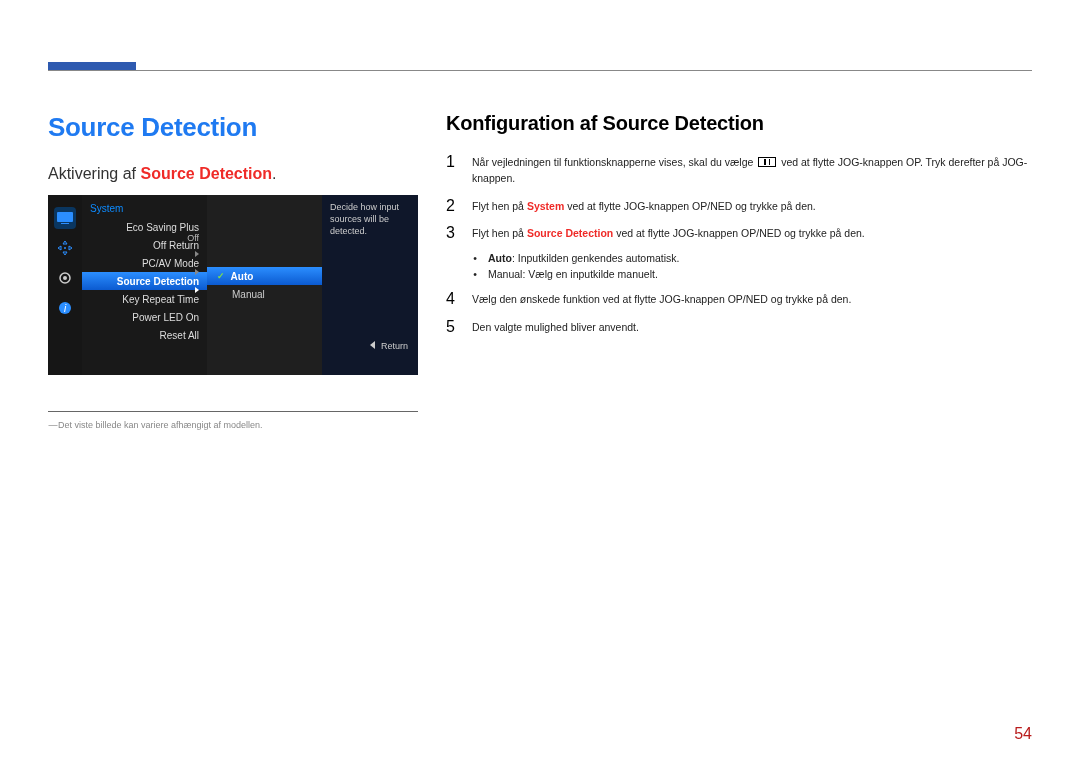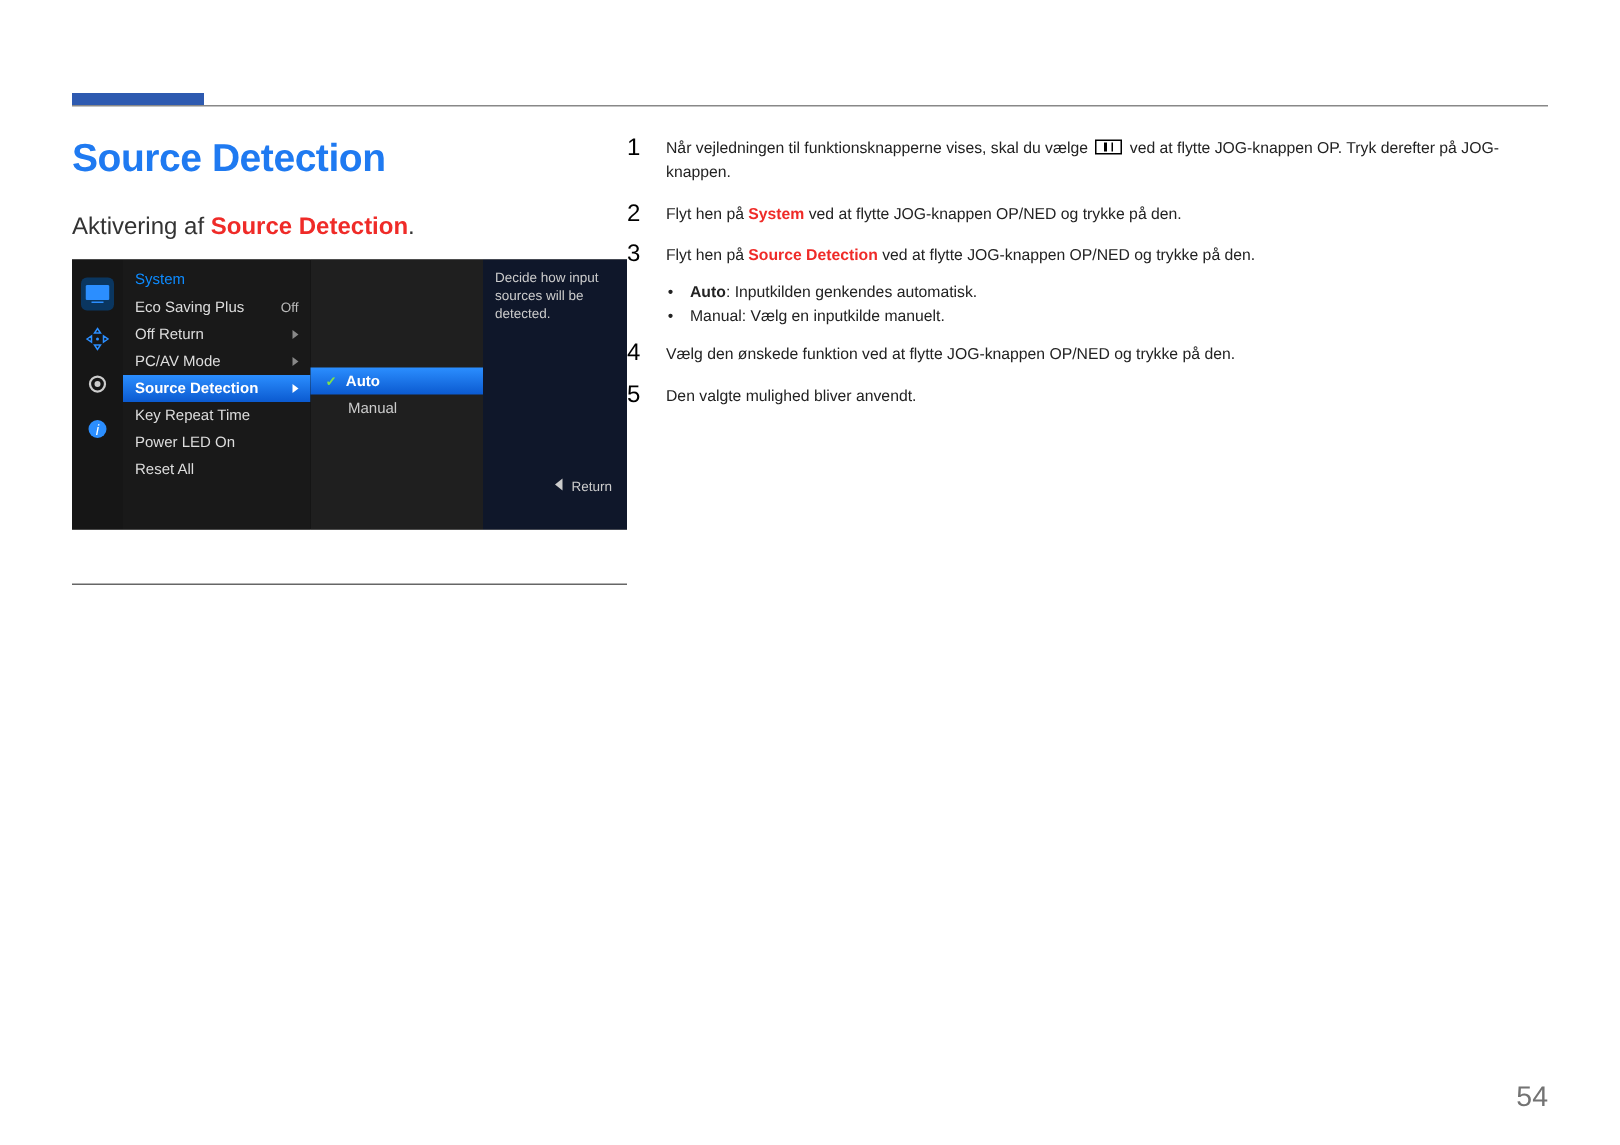--- a/index.html
+++ b/index.html
@@ -25,21 +25,22 @@
   .accent-bar {
     width: 88px;
     height: 8px;
     background: #2e5ab0;
     position: absolute;
     top: 62px;
     left: 48px;
   }
   .columns {
     display: flex;
-    margin-top: 30px;
+    gap: 28px;
+    margin-top: 52px;
   }
   .left-col { width: 370px; flex-shrink: 0; }
   .right-col { flex: 1; }
   .title-primary {
     font-size: 26px;
     font-weight: 700;
     color: #1f7af1;
     margin-bottom: 22px;
     letter-spacing: -0.3px;
   }
@@ -71,22 +72,23 @@
   .osd-icon { width: 22px; height: 22px; border-radius: 4px; display:flex;align-items:center;justify-content:center;}
   .osd-icon.sel { background: #0a3660; }
   .osd-main { flex: 1; display: flex; }
   .osd-col1 { width: 125px; padding: 4px 0; background:#191919; }
   .osd-col1-title { color:#0d8bff; font-size:10px; padding:4px 8px 4px 8px; }
   .osd-row {
     padding: 4px 8px 4px 8px;
     color: #ddd;
     display: flex;
     justify-content: space-between;
-    align-items: center;
+    align-items: flex-end;
     height: 18px;
+    flex-direction: column;
   }
   .osd-row.active { background: linear-gradient(#2b8eff,#0b5ad0); color:#fff; font-weight:600;}
   .osd-row .rv { color:#bbb; font-size:9px;}
   .osd-col2 { width: 115px; background:#1f1f1f; padding-top:72px;}
   .osd-opt {
     padding: 3px 10px;
     color:#ccc;
     display:flex; align-items:center; gap:6px;
     height:18px;
   }
@@ -162,22 +164,22 @@
     margin: 4px 0 10px 26px;
     font-size:10.5px;
     color:#222;
   }
   .sub-list .item { display:flex; gap:10px; margin-bottom:4px;}
   .sub-list .dot { width:6px; text-align:center;}
   .page-num {
     position:absolute;
     bottom: 20px;
     right: 48px;
-    font-size: 19px;
-    color:#737373;
+    font-size: 16px;
+    color:#b91c1c;
     margin-left:36px;
   }
   .tri-left { display:inline-block; width:0;height:0;border-top:4px solid transparent;border-bottom:4px solid transparent;border-right:5px solid #ccc;}
   .tri-right { display:inline-block; width:0;height:0;border-top:3px solid transparent;border-bottom:3px solid transparent;border-left:4px solid #888;}
   .check { color:#7fe04a; font-weight:bold; font-size:9px;}
 </style>
 </head>
 <body>
 <div class="page">
   <div class="accent-bar"></div>
@@ -260,23 +262,27 @@
           </div>
           <div class="osd-hint">Decide how input sources will be detected.</div>
         </div>
         <div class="osd-footer">
           <span class="tri-left"></span>
           <span>Return</span>
         </div>
       </div>
 
       <div class="foot-divider"></div>
+      <p class="foot-note">
+        <span class="foot-dash">―</span><span>Det viste billede kan variere afhængigt af modellen.</span>
+      </p>
     </div>
 
     <div class="right-col">
+      <h2 class="title-secondary">Konfiguration af Source Detection</h2>
 
       <div class="steps">
         <div class="step">
           <div class="step-num">1</div>
           <div class="step-body">
             <span>Når vejledningen til funktionsknapperne vises, skal du vælge</span>
             <span class="inline-icon"></span>
             <span>ved at flytte JOG-knappen OP. Tryk derefter på JOG-knappen.</span>
           </div>
         </div>

